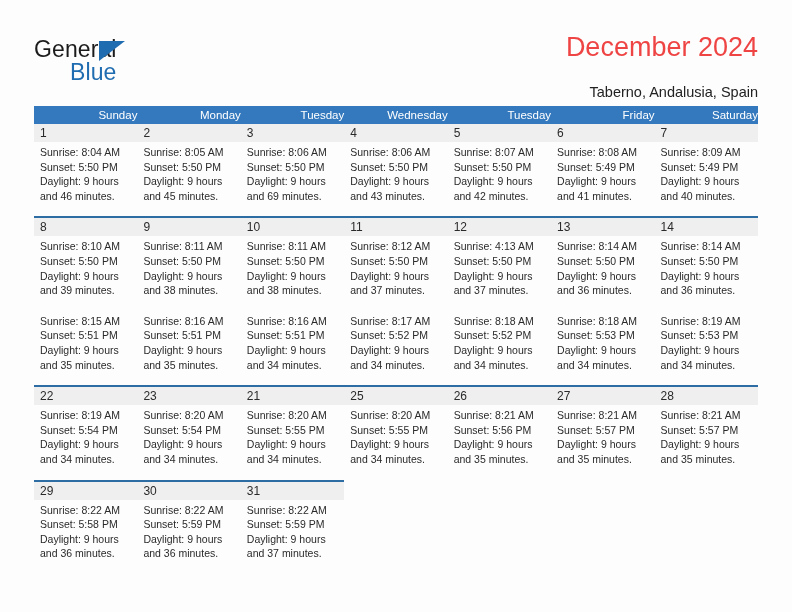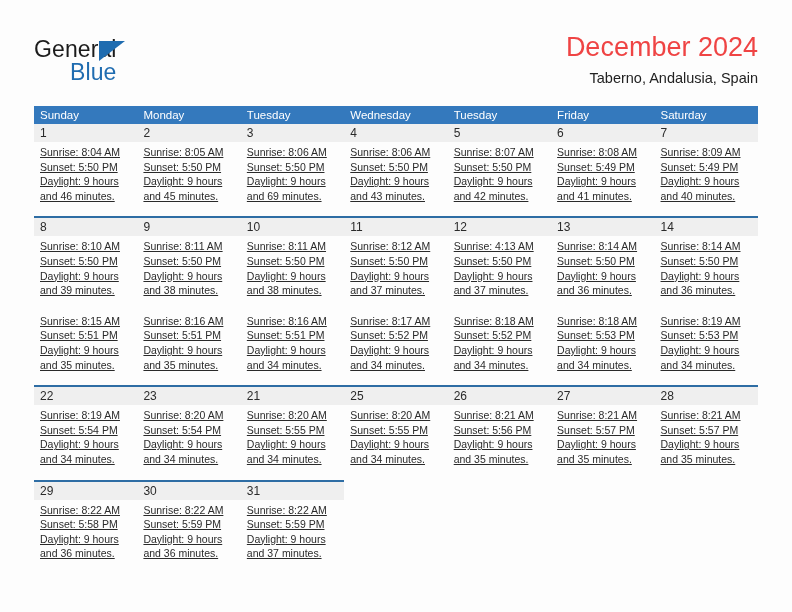--- a/index.html
+++ b/index.html
@@ -60,40 +60,40 @@
   .cal-title {
     font-size: 27px;
     color: #ef4444;
     line-height: 34px;
     white-space: nowrap;
   }
   .cal-sub {
     font-size: 14.5px;
     color: #222;
     line-height: 20px;
-    margin-top: 4px;
+    margin-top: 18px;
     white-space: nowrap;
   }
 
   
   .cal {
     position: absolute;
     left: 34px; top: 106px;
     width: 724px;
     border-collapse: collapse;
     table-layout: fixed;
   }
   .cal col { width: 103.43px; }
 
   .cal thead th {
     background: #3479bd;
     color: #ffffff;
     font-size: 11.5px;
     font-weight: normal;
-    text-align: left;
+    text-align: right;
     padding: 3px 0 3px 6px;
     height: 18px;
     vertical-align: middle;
     border: 0;
   }
 
   .daynum-row td {
     background: #efefef;
     color: #2a2a2a;
     font-size: 12px;
@@ -110,21 +110,20 @@
   .info-row td {
     background: #fdfdfd;
     color: #2a2a2a;
     font-size: 10.5px;
     line-height: 14.6px;
     text-align: left;
     padding: 3px 4px 13px 6px;
     vertical-align: top;
     border: 0;
     white-space: nowrap;
-    text-decoration: underline;
   }
   .info-row td .ln { display: block; }
 </style>
 </head>
 <body>
 
 <div id="page">
 
   <div class="top">
 

